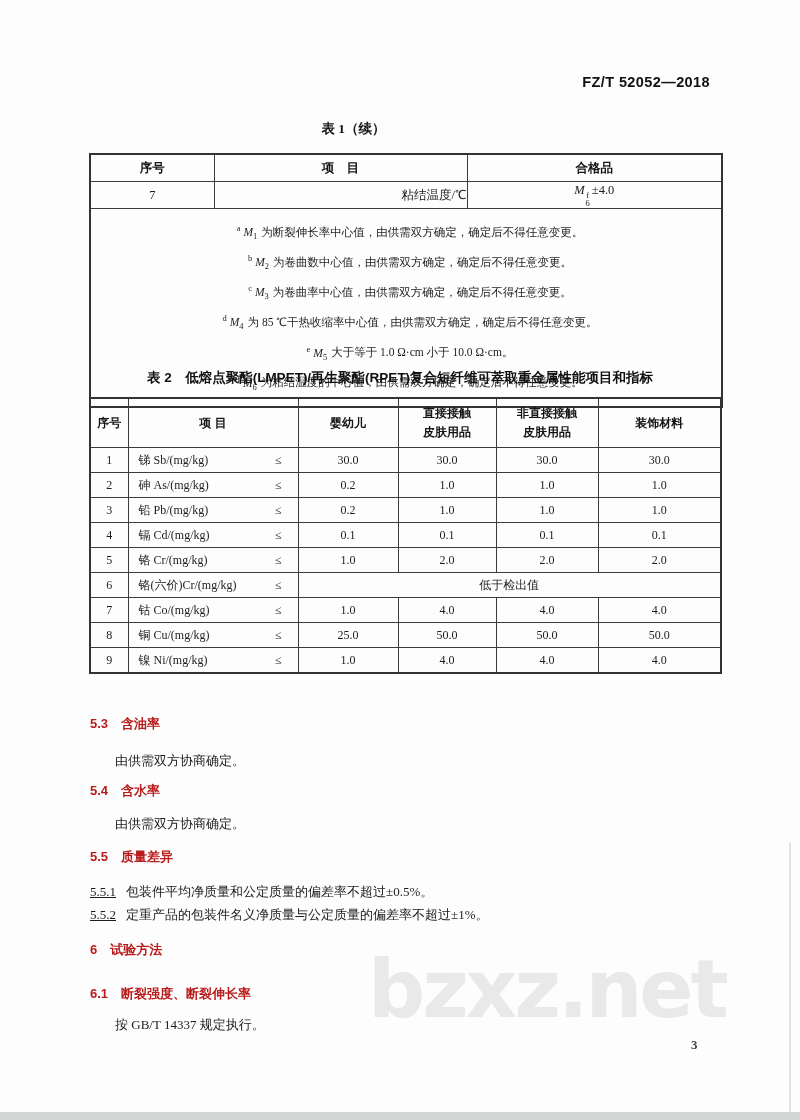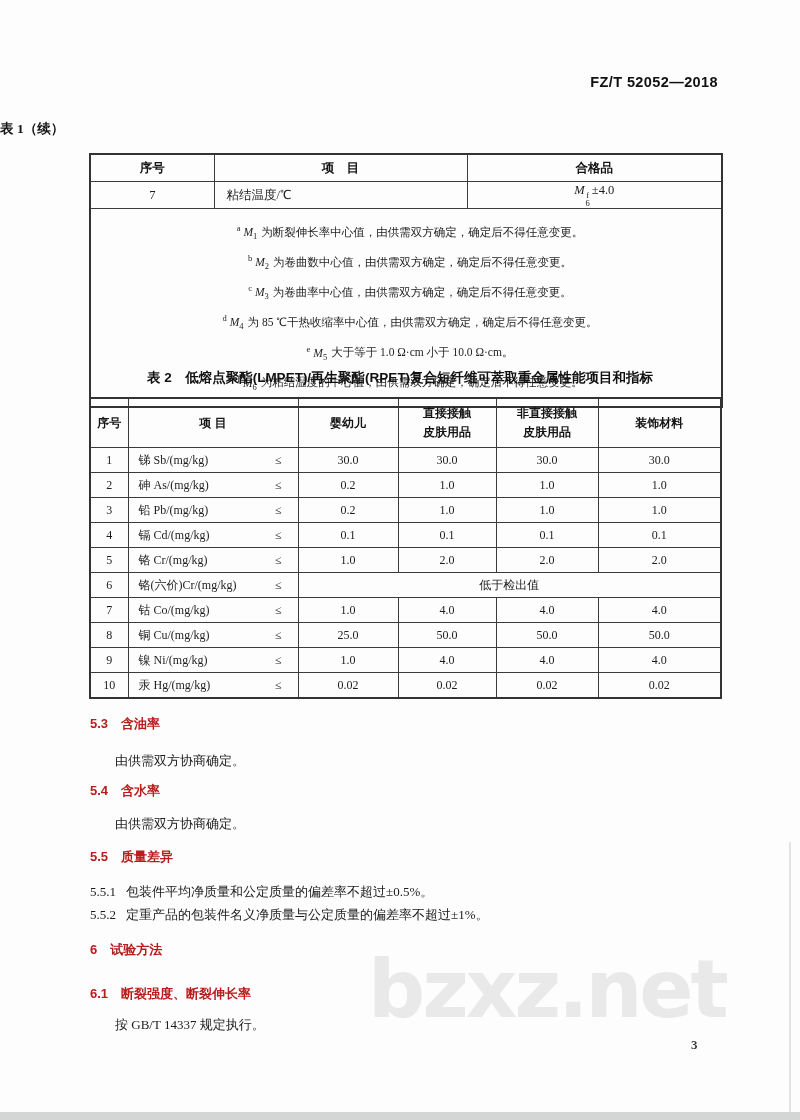--- a/index.html
+++ b/index.html
@@ -12,27 +12,27 @@
   
   .watermark{
     position:absolute;left:368px;top:950px;z-index:0;
     font-family:"DejaVu Sans",sans-serif;font-weight:bold;
     font-size:80px;line-height:1;letter-spacing:-3px;color:#e9e9e9;
     user-select:none;
   }
   .layer{position:absolute;inset:0;z-index:1;}
 
   .doc-code{
-    position:absolute;top:74px;right:82px;
+    position:absolute;top:74px;right:90px;
     font-family:"Liberation Sans",sans-serif;font-weight:700;
     font-size:14.5px;letter-spacing:.4px;color:#111;
   }
 
   .caption1{
-    position:absolute;top:120px;left:0;width:707px;
+    position:absolute;top:120px;left:0;width:707px;text-align:center;
     font-size:13.5px;font-weight:600;color:#161616;
   }
   .caption2{
     position:absolute;top:369px;left:0;width:800px;text-align:center;
     font-family:"Liberation Sans",sans-serif;font-weight:700;
     font-size:13.5px;color:#111;
   }
 
   table{border-collapse:collapse;table-layout:fixed;}
   th,td{border:1px solid #3b3b3b;text-align:center;padding:0;overflow:hidden;}
@@ -73,21 +73,21 @@
 
   
   .sec-h{
     position:absolute;left:90px;
     font-family:"Liberation Sans",sans-serif;font-weight:700;
     font-size:13px;color:#b91c1c;white-space:nowrap;
   }
   .sec-h .num{margin-right:13px;}
   .sec-p{position:absolute;left:115px;font-size:13px;white-space:nowrap;color:#1c1c1c;}
   .sec-np{position:absolute;left:90px;font-size:13px;white-space:nowrap;color:#1c1c1c;}
-  .sec-np .num{margin-right:10px;}
+  .sec-np .num{margin-right:10px;text-decoration:underline;}
 
   .page-number{
     position:absolute;left:691px;top:1037px;
     font-size:13px;color:#3d3d3d;font-weight:600;
   }
 
   
   .scan-edge-right{position:absolute;left:789px;top:842px;width:2px;height:270px;background:#e3e3e3;z-index:2;}
   .scan-edge-bottom{position:absolute;left:0;top:1112px;width:800px;height:8px;background:#d4d6d6;z-index:2;}
 </style>
@@ -113,21 +113,21 @@
       <thead>
         <tr>
           <th>序号</th>
           <th>项　目</th>
           <th>合格品</th>
         </tr>
       </thead>
       <tbody>
         <tr>
           <td>7</td>
-          <td style="text-align:left;padding-left:12px;">粘结温度/℃</td>
+          <td style="text-align:right;padding-left:12px;">粘结温度/℃</td>
           <td>
             <i>M</i><span class="msup-stack">
                 <span>f</span>
                 <span>6</span>
               </span><span>±4.0</span>
           </td>
         </tr>
         <tr>
           <td class="fn-cell" colspan="3">
             <div class="fn-line"><sup class="fn-mark">a</sup><i class="fn-m">M</i><sub>1</sub><span class="fn-text">为断裂伸长率中心值，由供需双方确定，确定后不得任意变更。</span></div>
@@ -276,33 +276,20 @@
               <div class="item">
                 <span class="name">镍 Ni/(mg/kg)</span>
                 <span class="le">≤</span>
               </div>
             </td>
           <td>1.0</td>
           <td>4.0</td>
           <td>4.0</td>
           <td>4.0</td>
         </tr>
-        <tr>
-          <td>10</td>
-          <td>
-              <div class="item">
-                <span class="name">汞 Hg/(mg/kg)</span>
-                <span class="le">≤</span>
-              </div>
-            </td>
-          <td>0.02</td>
-          <td>0.02</td>
-          <td>0.02</td>
-          <td>0.02</td>
-        </tr>
       </tbody>
     </table>
 
     <div class="sec-h" style="top:715px">
       <span class="num">5.3</span><span>含油率</span>
     </div>
     <div class="sec-p" style="top:752px">由供需双方协商确定。</div>
 
     <div class="sec-h" style="top:782px">
       <span class="num">5.4</span><span>含水率</span>

